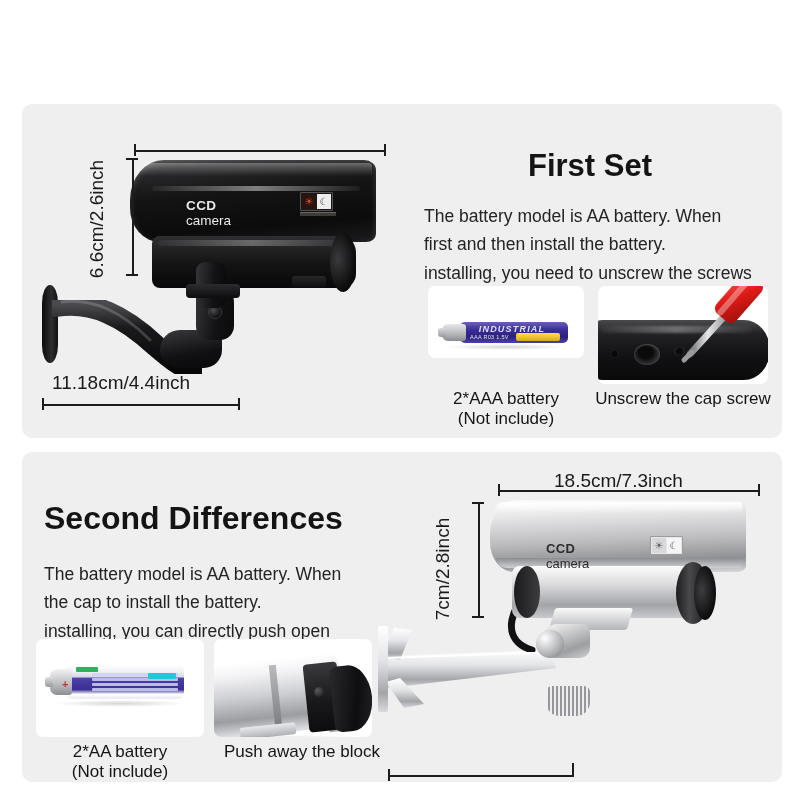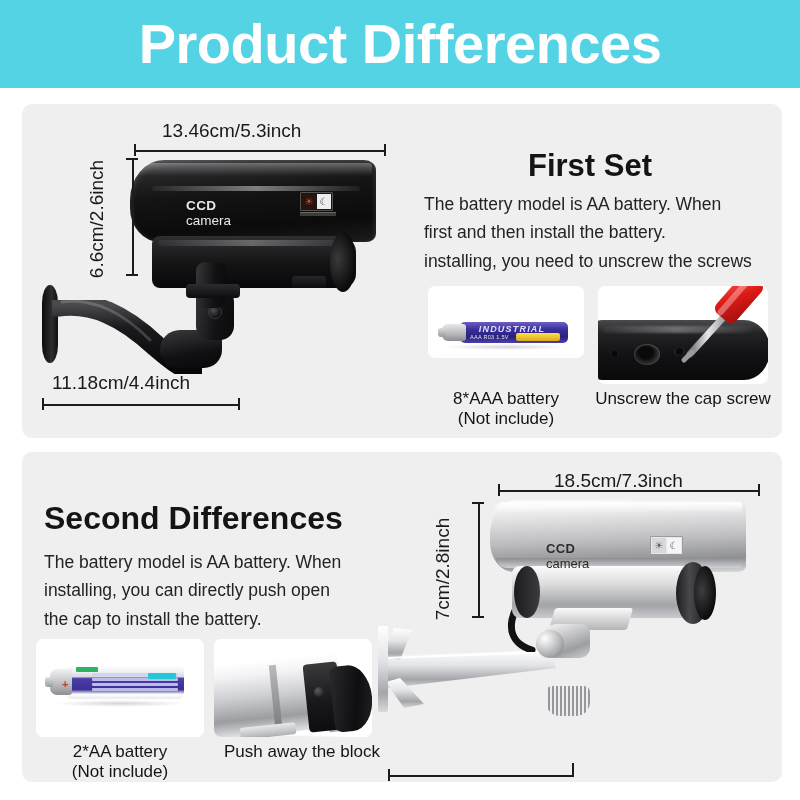--- a/index.html
+++ b/index.html
@@ -50,20 +50,21 @@
   .cap-h { position:absolute; height:2px; width:12px; background:#1c1c1c; }
 
   
   .set-heading {
     position:absolute; font-size:31px; font-weight:bold; color:#141414;
     white-space:nowrap; font-family:"Liberation Sans", sans-serif;
   }
   .set-body {
     position:absolute; font-size:17.5px; color:#232323; line-height:1.62;
     font-family:"Liberation Sans", sans-serif;
+    margin-top:12px;
   }
 
   
   .photo-card {
     position:absolute; background:#ffffff; border-radius:7px;
     overflow:hidden;
   }
   .card-caption {
     position:absolute; font-size:17px; color:#151515; text-align:center;
     line-height:1.2; font-family:"Liberation Sans", sans-serif;
@@ -384,23 +385,20 @@
   .pb-shadow {
     position:absolute; left:4px; top:96px; width:150px; height:8px;
     background:radial-gradient(ellipse at center,rgba(0,0,0,.14),rgba(0,0,0,0) 72%);
   }
 </style>
 </head>
 <body>
 
 <div id="page">
 
-  <div class="banner">
-    <div class="banner-title">Product Differences</div>
-  </div>
 
   <div class="panel" id="panel-first"></div>
 
   <div class="cam">
     <div class="bk-hood"></div>
     <div class="bk-hood-top"></div>
     <div class="bk-hood-gloss"></div>
     <div class="bk-barrel"></div>
     <div class="bk-barrel-hi"></div>
     <div class="bk-lens-end"></div>
@@ -431,21 +429,20 @@
       </svg>
     </div>
     <div class="bk-elbow"></div>
     <div class="bk-knuckle"></div>
     <div class="bk-knuckle-screw"></div>
     <div class="bk-neck"></div>
     <div class="bk-foot"></div>
     <div class="bk-tab"></div>
   </div>
 
-  <div class="dim-label" style="left:162px; top:120px;">13.46cm/5.3inch</div>
   <div class="dim-line-h" style="left:134px; top:150px; width:252px;"></div>
   <div class="cap-v" style="left:134px; top:144px;"></div>
   <div class="cap-v" style="left:384px; top:144px;"></div>
 
   <div class="dim-label vert" style="left:37px; top:208px; width:120px; text-align:center;">6.6cm/2.6inch</div>
   <div class="dim-line-v" style="left:132px; top:158px; height:118px;"></div>
   <div class="cap-h" style="left:126px; top:158px;"></div>
   <div class="cap-h" style="left:126px; top:274px;"></div>
 
   <div class="dim-label" style="left:52px; top:372px;">11.18cm/4.4inch</div>
@@ -463,21 +460,21 @@
   <div class="photo-card" style="left:428px; top:286px; width:156px; height:72px;">
     <div class="batt-aaa"></div>
     <div class="batt-aaa-tip"></div>
     <div class="batt-aaa-nub"></div>
     <div class="batt-aaa-word">INDUSTRIAL</div>
     <div class="batt-aaa-sub">AAA R03 1.5V</div>
     <div class="batt-aaa-yellow"></div>
     <div class="batt-aaa-shadow"></div>
   </div>
   <div class="card-caption" style="left:428px; top:389px; width:156px;">
-    <div>8*AAA battery</div>
+    <div>2*AAA battery</div>
     <div>(Not include)</div>
   </div>
 
   <div class="photo-card" style="left:598px; top:286px; width:170px; height:98px;">
     <div class="cap-tube"></div>
     <div class="cap-tube-gloss"></div>
     <div class="cap-hole-sm"></div>
     <div class="cap-port"></div>
     <div class="cap-screwhole"></div>
     <div class="driver">
@@ -508,22 +505,22 @@
   </div>
   <div class="card-caption" style="left:588px; top:389px; width:190px;">
     <div>Unscrew the cap screw</div>
   </div>
 
   <div class="panel" id="panel-second"></div>
 
   <div class="set-heading" style="left:44px; top:500px; font-size:32px;">Second Differences</div>
   <div class="set-body" style="left:44px; top:548px; width:340px;">
     <div>The battery model is AA battery. When</div>
+    <div>the cap to install the battery.</div>
     <div>installing, you can directly push open</div>
-    <div>the cap to install the battery.</div>
   </div>
 
   <div class="photo-card" style="left:36px; top:639px; width:168px; height:98px;">
     <div class="batt-aa"></div>
     <div class="batt-aa-cap"></div>
     <div class="batt-aa-nub"></div>
     <div class="batt-aa-green"></div>
     <div class="batt-aa-rows">
         <i></i>
         <i></i>

